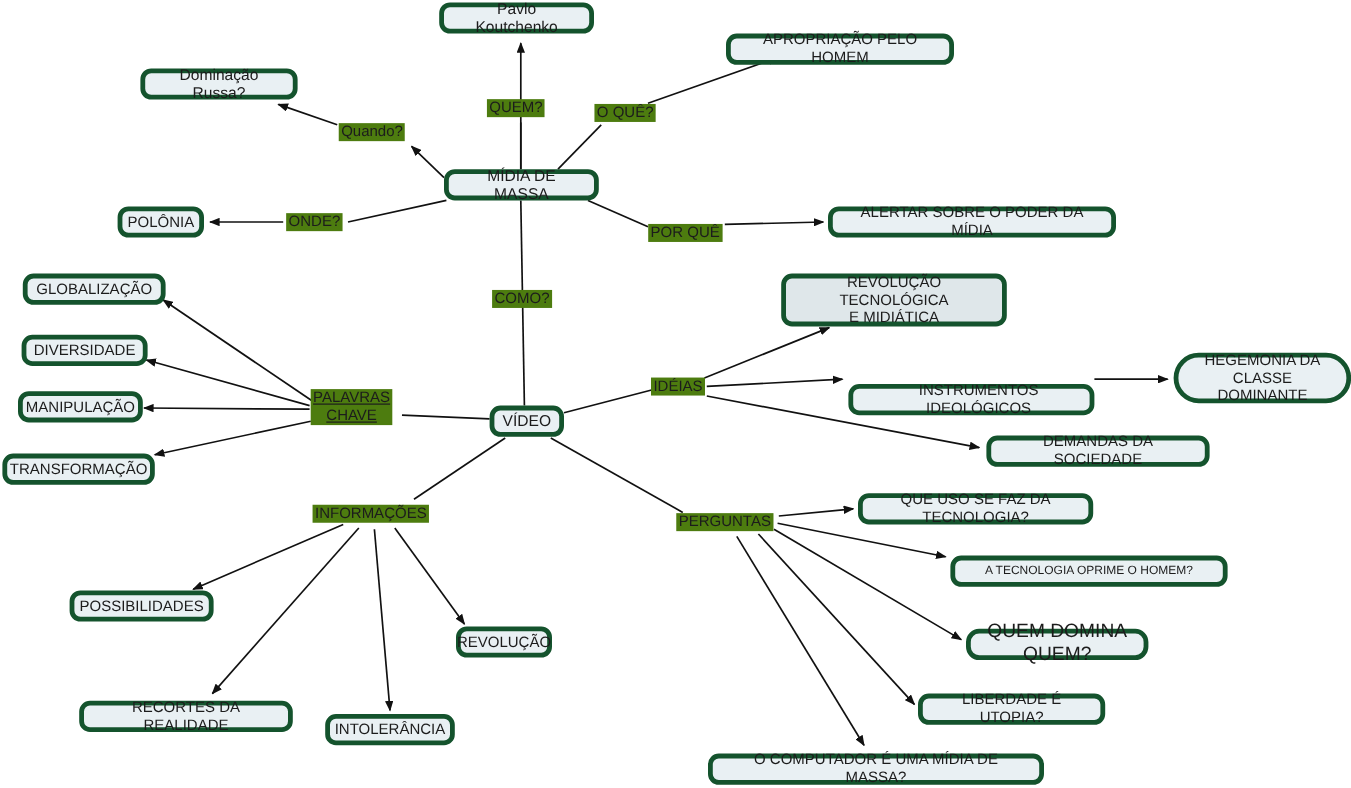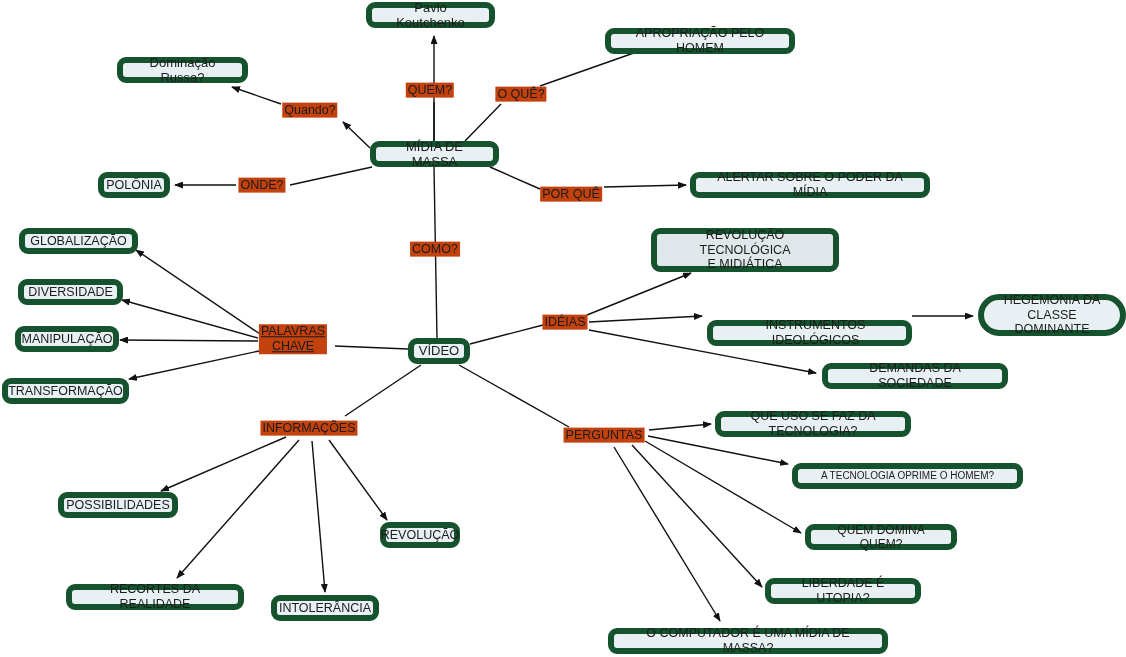--- a/index.html
+++ b/index.html
@@ -24,39 +24,39 @@
     width: 1126px;
     height: 657px;
   }
   .node {
     position: absolute;
     box-sizing: border-box;
     display: flex;
     align-items: center;
     justify-content: center;
     text-align: center;
-    border: 6px solid #14532d;
+    border: 4px solid #14532d;
     border-radius: 9px;
     background: #e9f0f3;
     color: #1c1c1c;
     line-height: 1.18;
     white-space: pre-line;
     padding: 0 9px;
     z-index: 3;
   }
   .node.shade-b {
     background: #dfe7ea;
   }
   .linklabel {
     position: absolute;
     color: #1c1c1c;
     text-align: center;
     white-space: pre-line;
     line-height: 1.18;
-    background: #c2410c;
+    background: #4d7c0f;
     padding: 0 2px;
     z-index: 4;
     transform: translate(-50%, -50%);
   }
 </style>
 </head>
 <body>
 
 <div id="canvas">
   <svg id="edge-layer" viewBox="0 0 1126 657" xmlns="http://www.w3.org/2000/svg">
@@ -115,25 +115,25 @@
       <div class="node" style="left: 978px; top: 294px; width: 148px; height: 42px; font-size: 12.5px; border-radius: 21px;">HEGEMONIA DA
 CLASSE DOMINANTE</div>
       <div class="node" style="left: 15px; top: 326px; width: 104px; height: 26px; font-size: 12.5px;">MANIPULAÇÃO</div>
       <div class="node" style="left: 408px; top: 338px; width: 62px; height: 26px; font-size: 13px;">VÍDEO</div>
       <div class="node" style="left: 822px; top: 363px; width: 186px; height: 26px; font-size: 12.5px;">DEMANDAS DA SOCIEDADE</div>
       <div class="node" style="left: 2px; top: 378px; width: 127px; height: 26px; font-size: 12.5px;">TRANSFORMAÇÃO</div>
       <div class="node" style="left: 715px; top: 411px; width: 196px; height: 26px; font-size: 12.5px;">QUE USO SE FAZ DA TECNOLOGIA?</div>
       <div class="node" style="left: 792px; top: 463px; width: 231px; height: 26px; font-size: 10px;">A TECNOLOGIA OPRIME O HOMEM?</div>
       <div class="node" style="left: 58px; top: 492px; width: 120px; height: 26px; font-size: 12.5px;">POSSIBILIDADES</div>
       <div class="node" style="left: 380px; top: 522px; width: 80px; height: 26px; font-size: 12.5px;">REVOLUÇÃO</div>
-      <div class="node" style="left: 805px; top: 524px; width: 152px; height: 26px; font-size: 12px;">QUEM DOMINA QUEM?</div>
+      <div class="node" style="left: 805px; top: 524px; width: 152px; height: 26px; font-size: 16px; border-radius: 11px;">QUEM DOMINA QUEM?</div>
       <div class="node" style="left: 66px; top: 584px; width: 178px; height: 26px; font-size: 12.5px;">RECORTES DA REALIDADE</div>
       <div class="node" style="left: 765px; top: 578px; width: 156px; height: 26px; font-size: 12.5px;">LIBERDADE É UTOPIA?</div>
       <div class="node" style="left: 271px; top: 595px; width: 108px; height: 26px; font-size: 12.5px;">INTOLERÂNCIA</div>
-      <div class="node" style="left: 608px; top: 628px; width: 280px; height: 26px; font-size: 12.5px;">O COMPUTADOR É UMA MÍDIA DE MASSA?</div>
+      <div class="node" style="left: 590px; top: 628px; width: 280px; height: 26px; font-size: 12.5px;">O COMPUTADOR É UMA MÍDIA DE MASSA?</div>
     </div>
   <div id="labels-group">
       <div class="linklabel" style="left: 293px; top: 339px; font-size: 12.5px; text-decoration: underline;">PALAVRAS
 CHAVE</div>
       <div class="linklabel" style="left: 565px; top: 322px; font-size: 12.5px;">IDÉIAS</div>
       <div class="linklabel" style="left: 309px; top: 428px; font-size: 12.5px;">INFORMAÇÕES</div>
       <div class="linklabel" style="left: 604px; top: 435px; font-size: 12.5px;">PERGUNTAS</div>
       <div class="linklabel" style="left: 430px; top: 90px; font-size: 12.5px;">QUEM?</div>
       <div class="linklabel" style="left: 521px; top: 94px; font-size: 12.5px;">O QUÊ?</div>
       <div class="linklabel" style="left: 310px; top: 110px; font-size: 12.5px;">Quando?</div>

